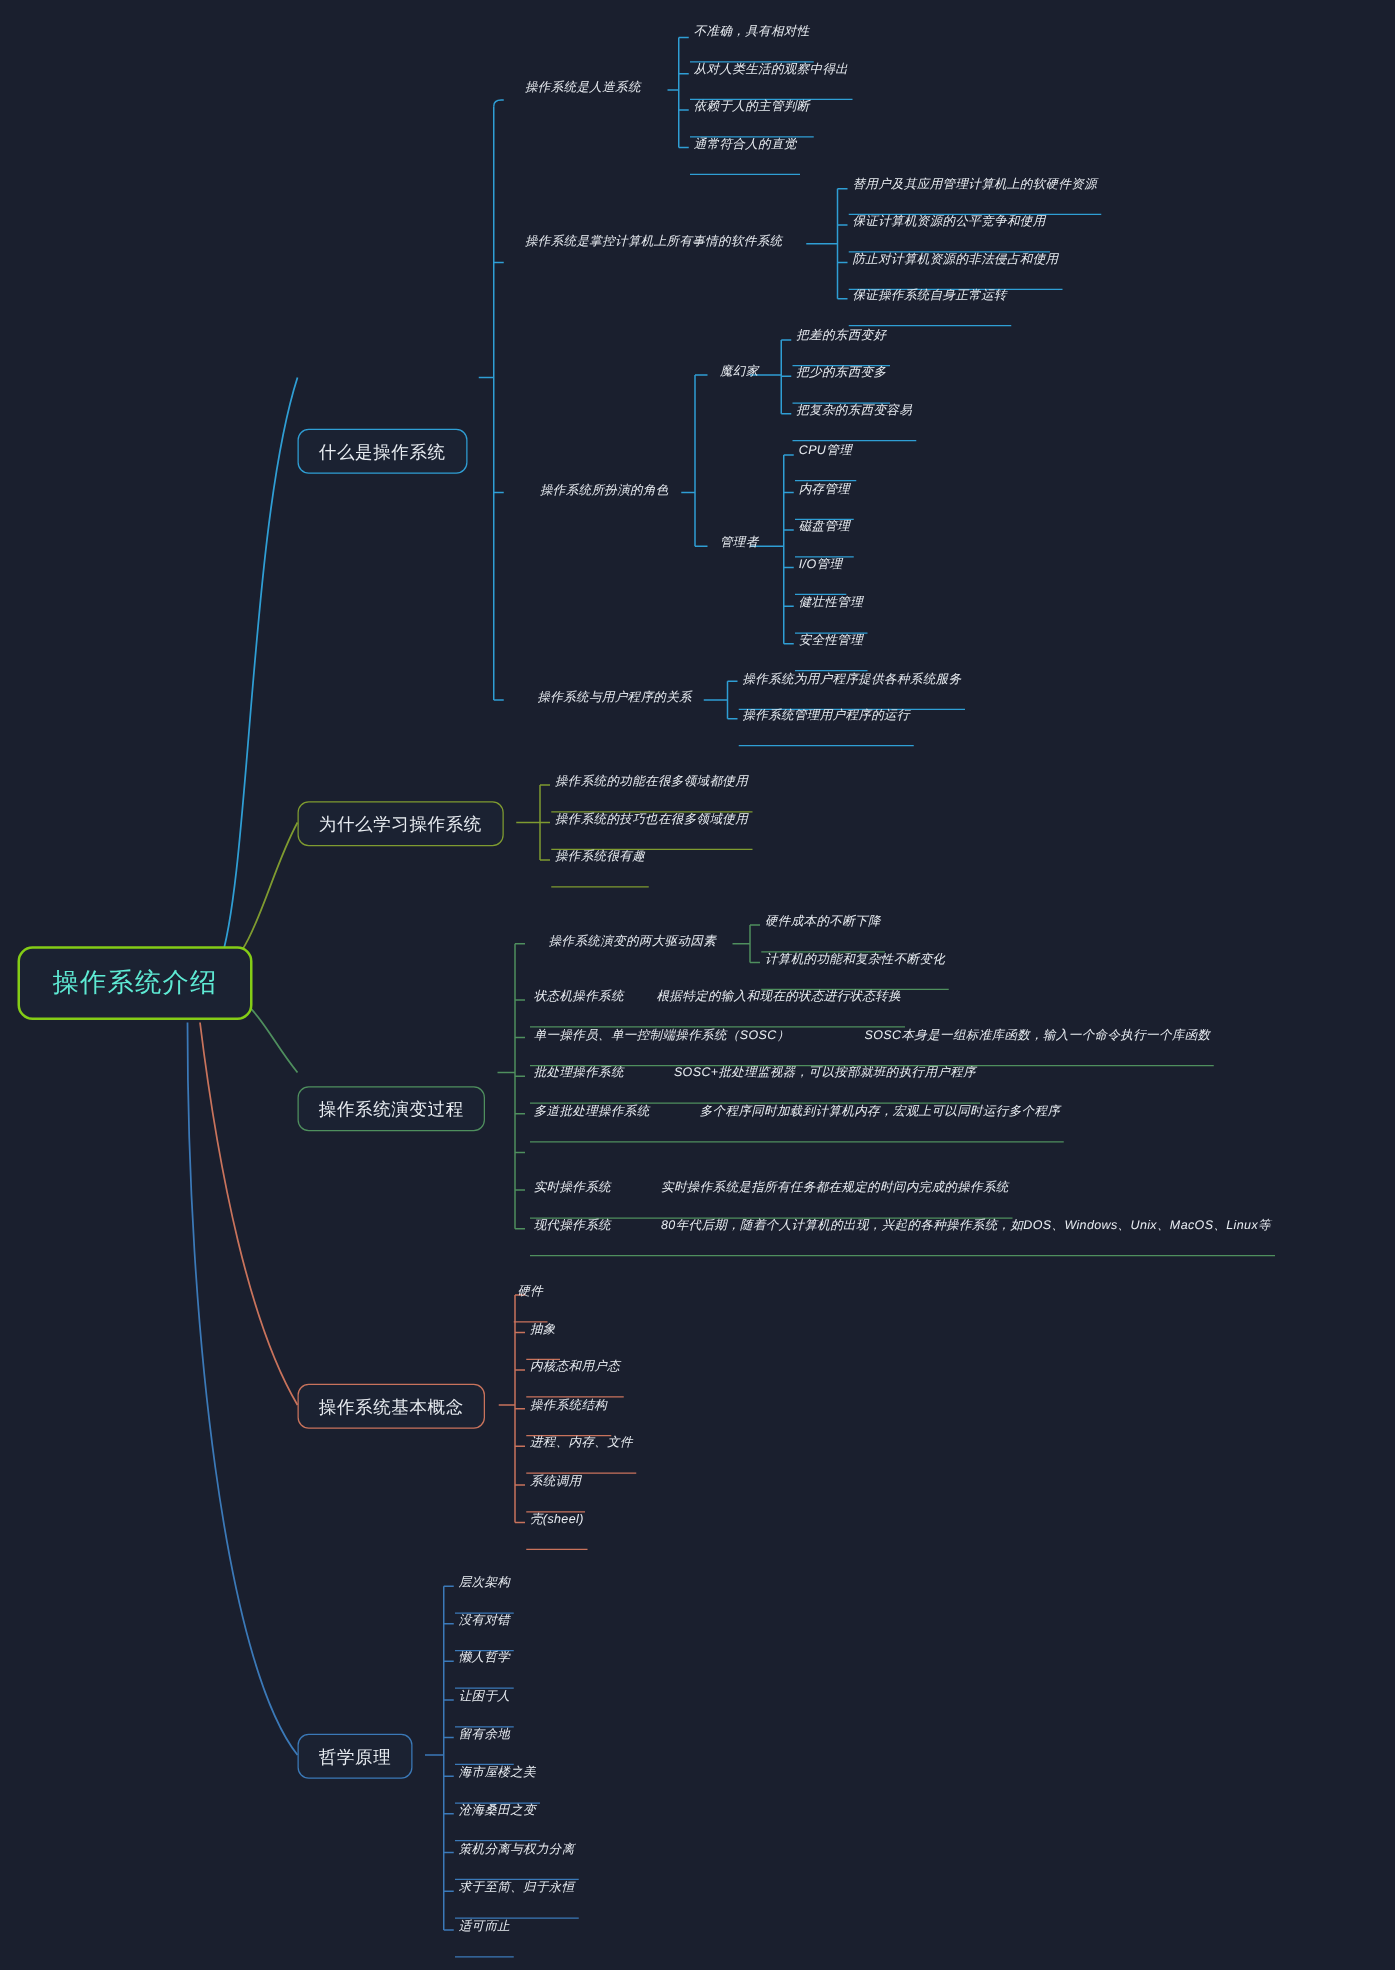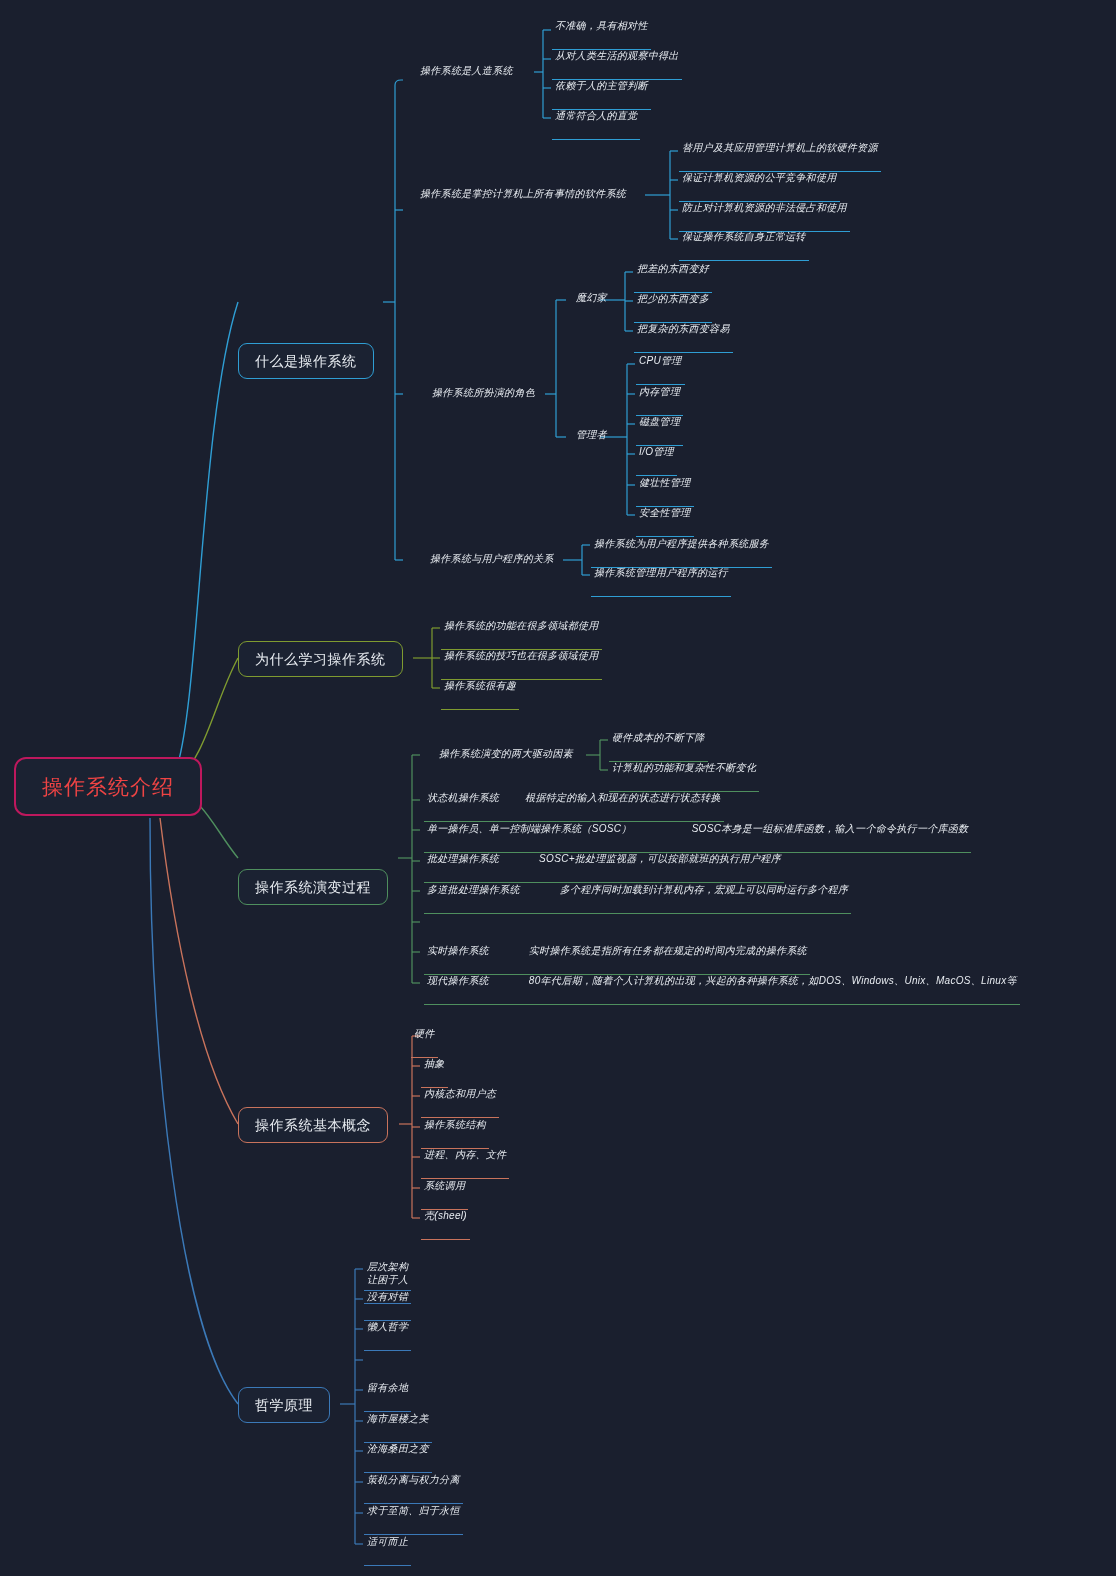--- a/index.html
+++ b/index.html
@@ -24,24 +24,24 @@
     width: 1116px; height: 1576px;
     pointer-events: none;
   }
   .node {
     position: absolute;
     white-space: nowrap;
     line-height: 1;
   }
   
   .root {
-    border: 2px solid #be185d;
+    border: 2px solid #84cc16;
     border-radius: 12px;
     background: #1b2232;
-    color: #ef4444;
+    color: #5eead4;
     font-size: 21px;
     padding: 17px 26px;
     letter-spacing: 1px;
   }
   
   .b1 {
     border: 1px solid;
     border-radius: 9px;
     background: #1b2232;
     font-size: 14px;
@@ -255,20 +255,20 @@
   <div class="node u line-salmon" style="left:421px; top:1087px;">内核态和用户态</div>
   <div class="node u line-salmon" style="left:421px; top:1118px;">操作系统结构</div>
   <div class="node u line-salmon" style="left:421px; top:1148px;">进程、内存、文件</div>
   <div class="node u line-salmon" style="left:421px; top:1179px;">系统调用</div>
   <div class="node u line-salmon" style="left:421px; top:1209px;">壳(sheel)</div>
 
   <div class="node b1" style="left:238px; top:1387px; border-color:#3b79b8;">哲学原理</div>
   <div class="node u line-blue" style="left:364px; top:1260px;">层次架构</div>
   <div class="node u line-blue" style="left:364px; top:1290px;">没有对错</div>
   <div class="node u line-blue" style="left:364px; top:1320px;">懒人哲学</div>
-  <div class="node u line-blue" style="left:364px; top:1273px;text-align:right;">让困于人</div>
+  <div class="node u line-blue" style="left:364px; top:1351px;text-align:right;">让困于人</div>
   <div class="node u line-blue" style="left:364px; top:1381px;">留有余地</div>
   <div class="node u line-blue" style="left:364px; top:1412px;">海市屋楼之美</div>
   <div class="node u line-blue" style="left:364px; top:1442px;">沧海桑田之变</div>
   <div class="node u line-blue" style="left:364px; top:1473px;">策机分离与权力分离</div>
   <div class="node u line-blue" style="left:364px; top:1504px;">求于至简、归于永恒</div>
   <div class="node u line-blue" style="left:364px; top:1535px;">适可而止</div>
 </div>
 
 </body></html>

